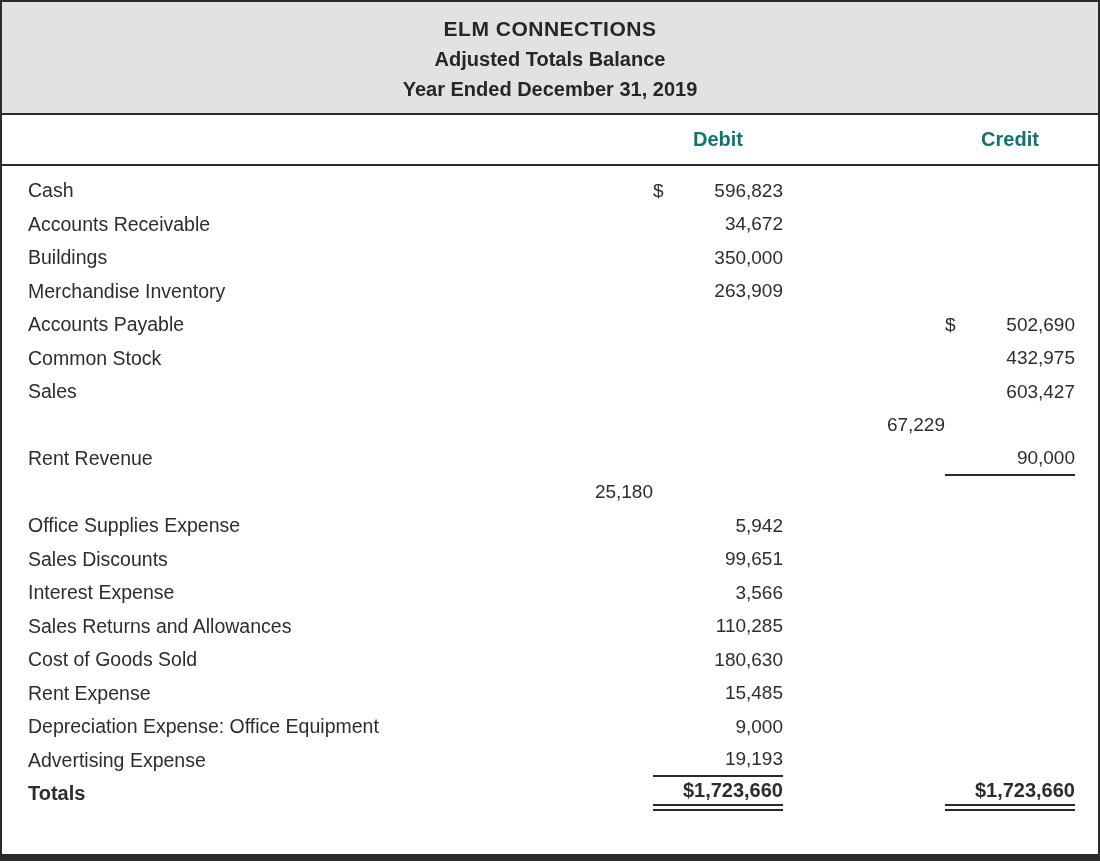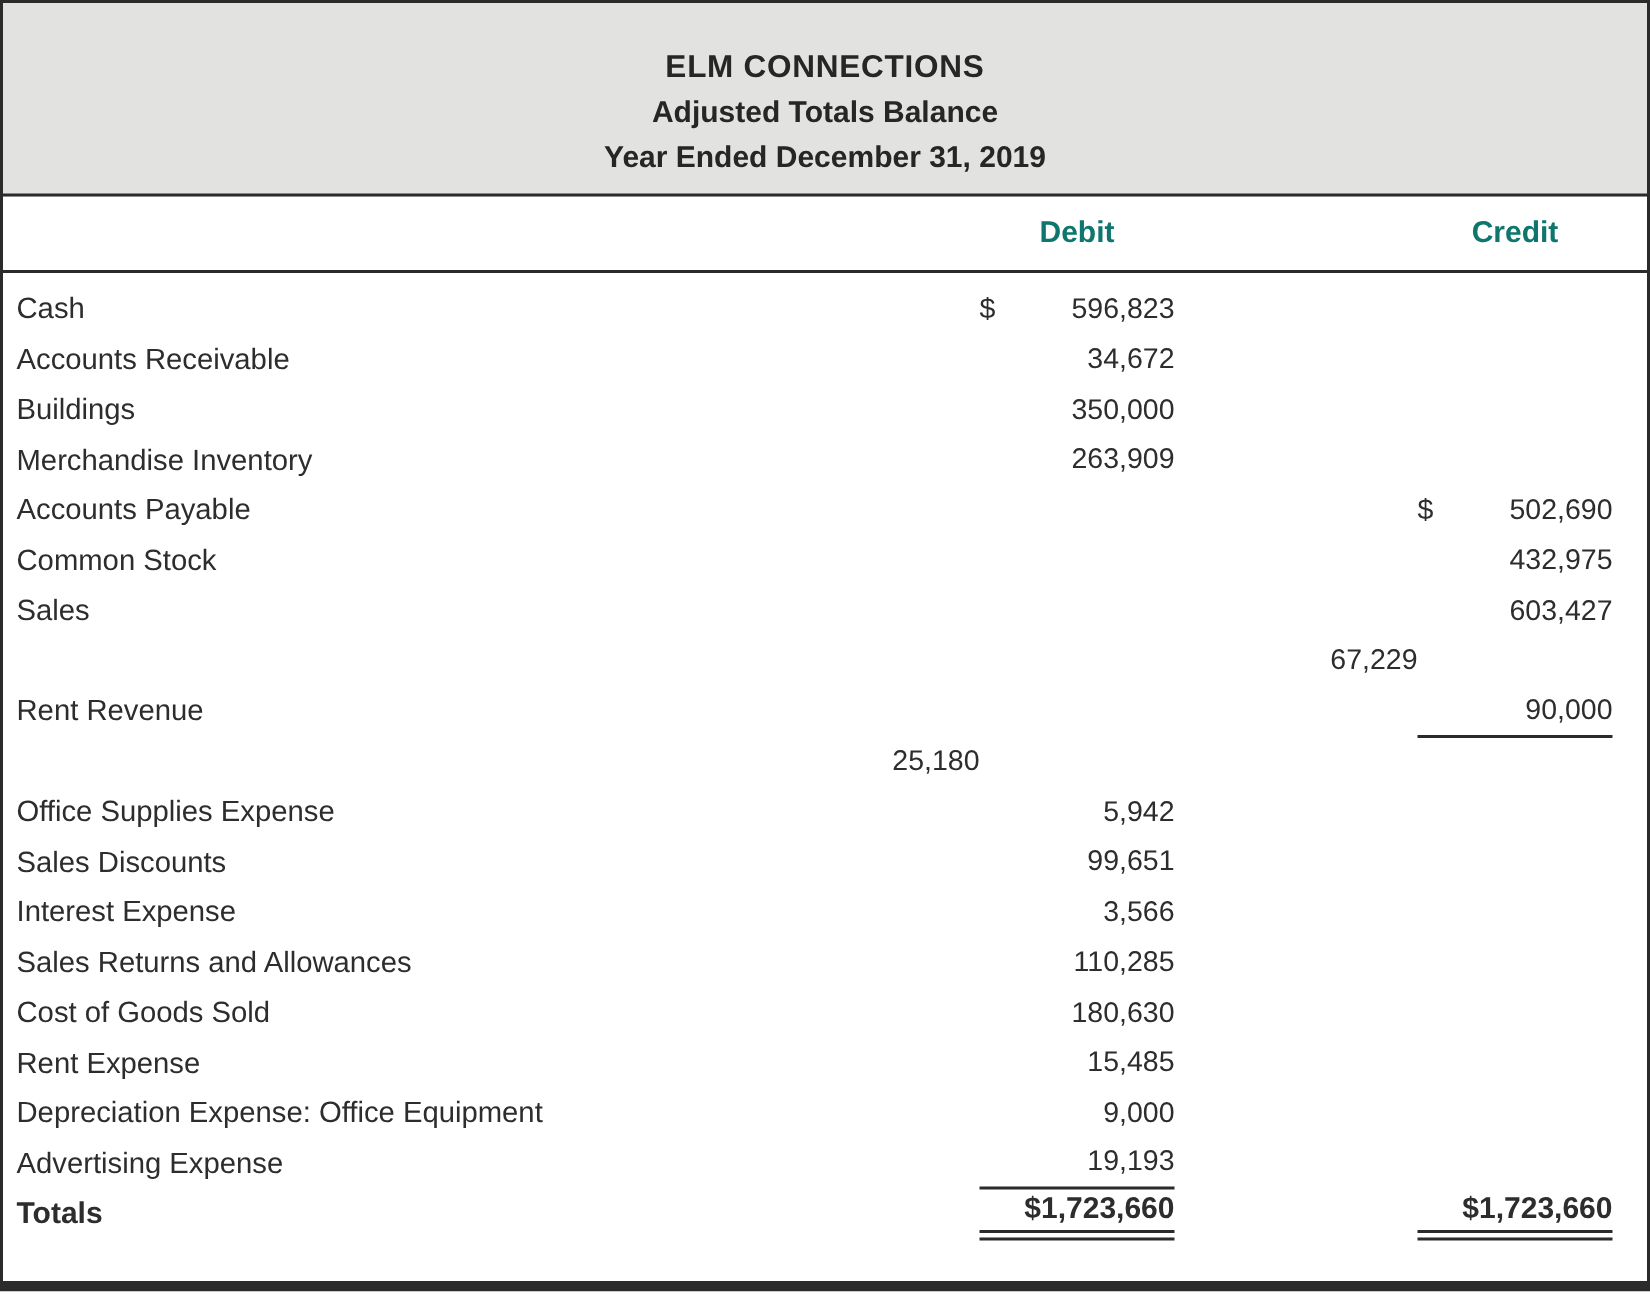--- a/index.html
+++ b/index.html
@@ -15,21 +15,21 @@
     height: 861px;
     border: 2px solid #2b2b2b;
     border-bottom-width: 7px;
     background: #ffffff;
   }
   
   .title-band {
     background: #e2e2e0;
     border-bottom: 2px solid #2b2b2b;
     text-align: center;
-    padding: 28px 0 9px 0;
+    padding: 12px 0 9px 0;
   }
   .title-band .line { line-height: 30px; font-weight: bold; color: #262626; }
   .company { font-size: 21px; letter-spacing: 0.5px; }
   .report, .period { font-size: 20px; }
   
   .grid-row {
     display: grid;
     grid-template-columns: 1fr 130px 162px 130px 23px;
     align-items: center;
   }
@@ -41,21 +41,21 @@
   .col-label {
     font-weight: bold;
     font-size: 20px;
     text-align: center;
     color: #0f766e;
   }
   
   .rows { padding-top: 8px; }
   .grid-row.acct-row { height: 33.5px; }
   .acct-name {
-    padding-left: 9px;
+    padding-left: 26px;
     font-size: 19.5px;
     white-space: nowrap;
   }
   .num-cell {
     display: flex;
     justify-content: space-between;
     align-items: center;
     height: 100%;
     font-size: 19px;
     box-sizing: border-box;

